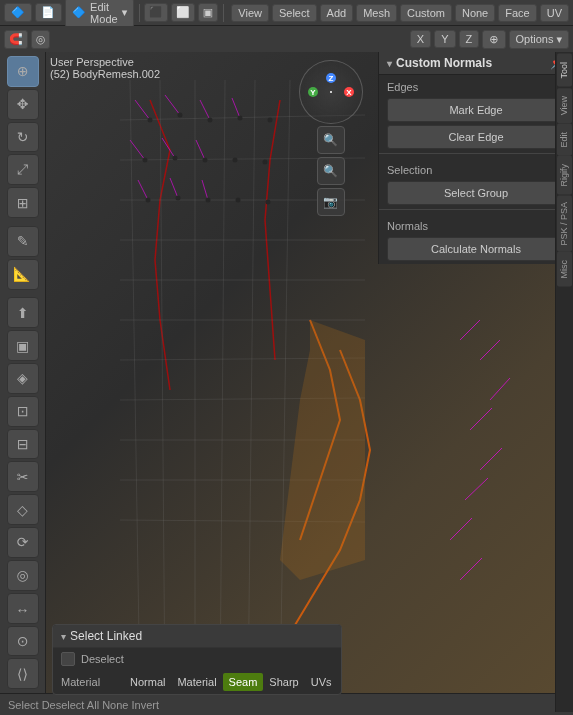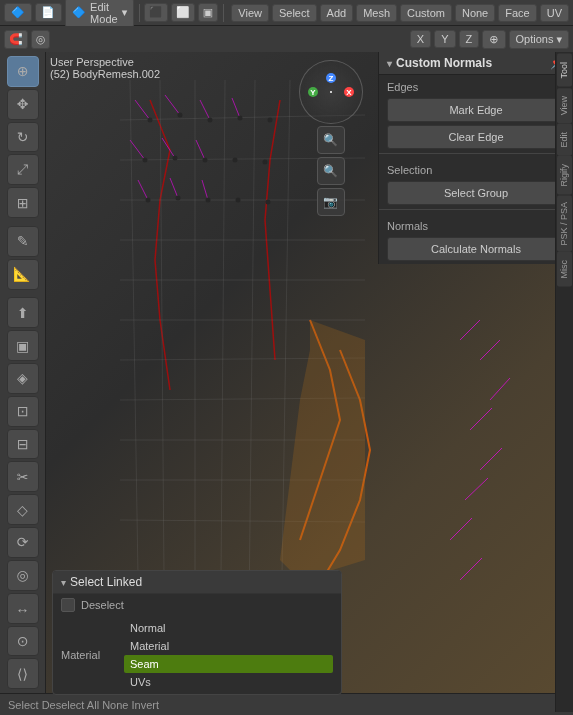--- a/index.html
+++ b/index.html
@@ -281,21 +281,21 @@
       justify-content: center;
     }
 
     .delimit-label {
       color: #aaa;
       font-size: 11px;
     }
 
     .delimit-options {
       display: flex;
-      flex-direction: column;
+      flex-direction: row;
       padding: 0 8px 4px 70px;
     }
 
     .delimit-option {
       padding: 3px 6px;
       font-size: 11px;
       color: #ccc;
       cursor: pointer;
       border-radius: 2px;
     }
@@ -541,20 +541,21 @@
       </div>
       <span class="delimit-label">Deselect</span>
     </div>
 
     <div class="popup-row">
       <span class="popup-label">Material</span>
       <div class="delimit-options" style="padding:0;flex:1;">
         <div class="delimit-option">Normal</div>
         <div class="delimit-option">Material</div>
         <div class="delimit-option selected">Seam</div>
+        <div class="delimit-option">Sharp</div>
         <div class="delimit-option">UVs</div>
       </div>
     </div>
   </div>
 
   <div id="status-bar">
     <span>Select  Deselect  All  None  Invert</span>
   </div>
 
 </div>

